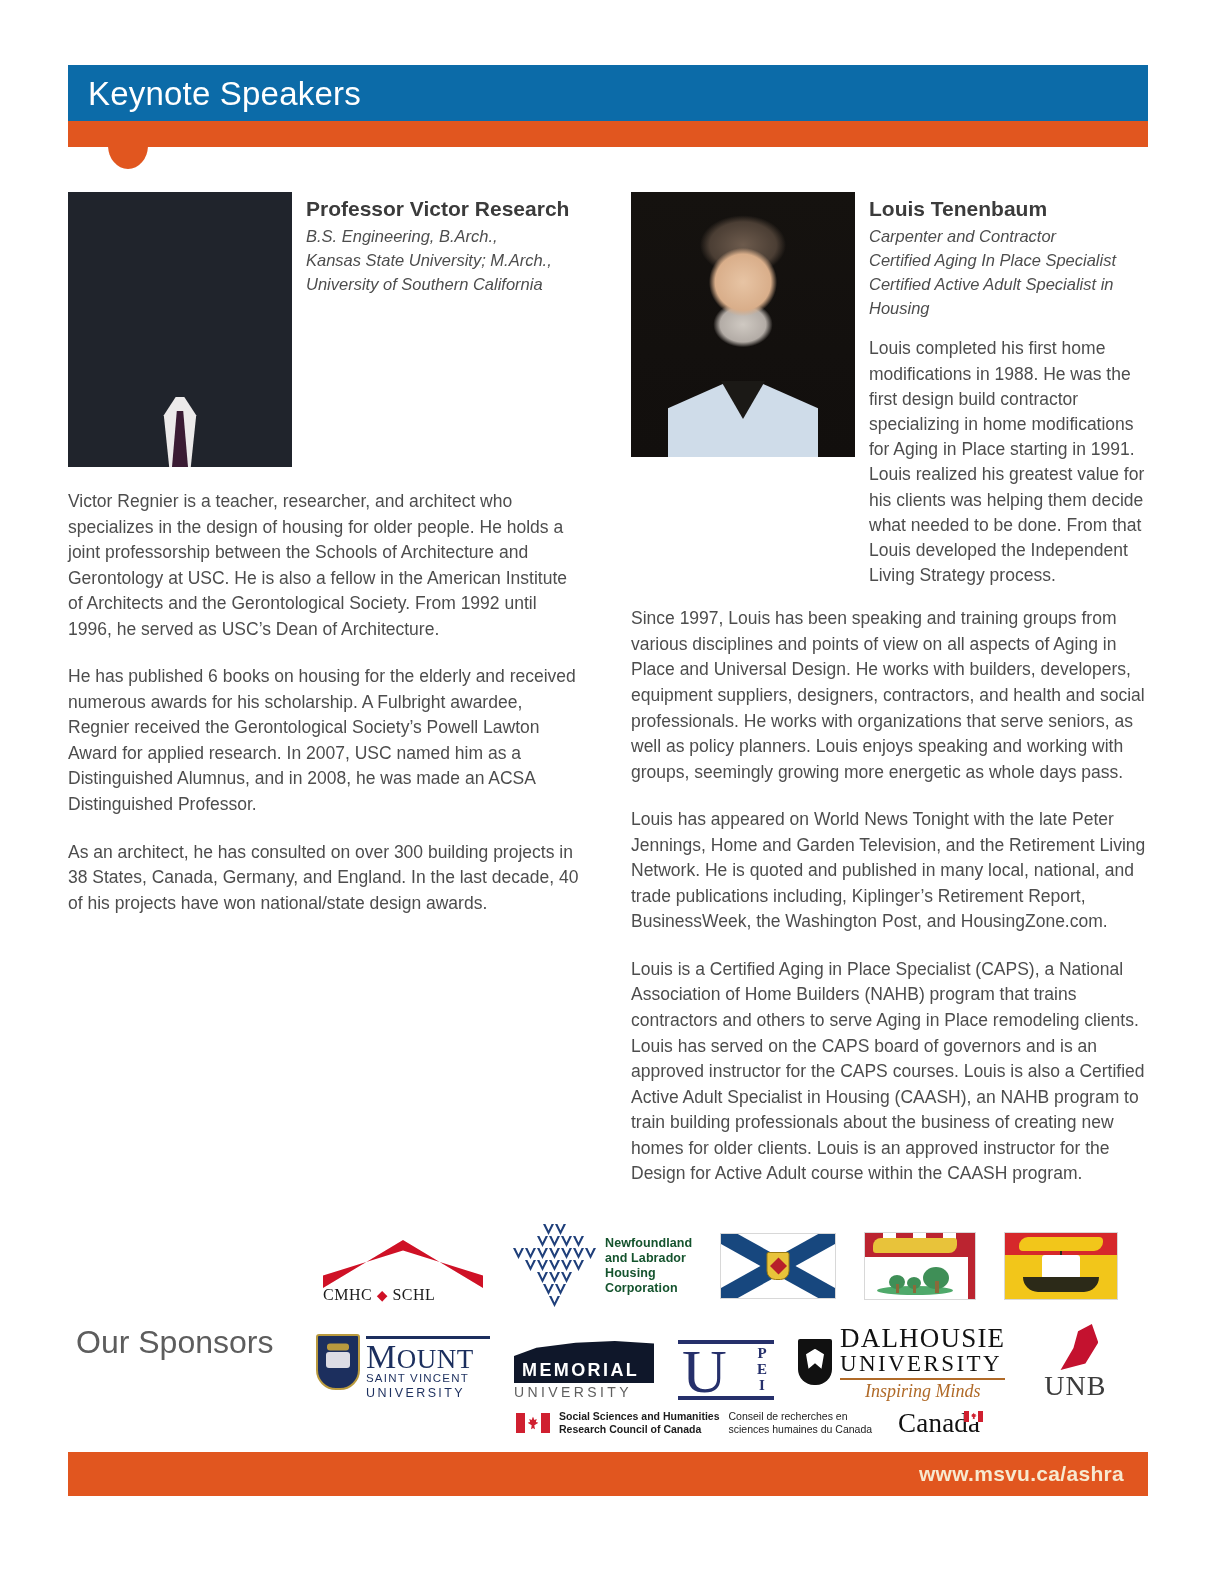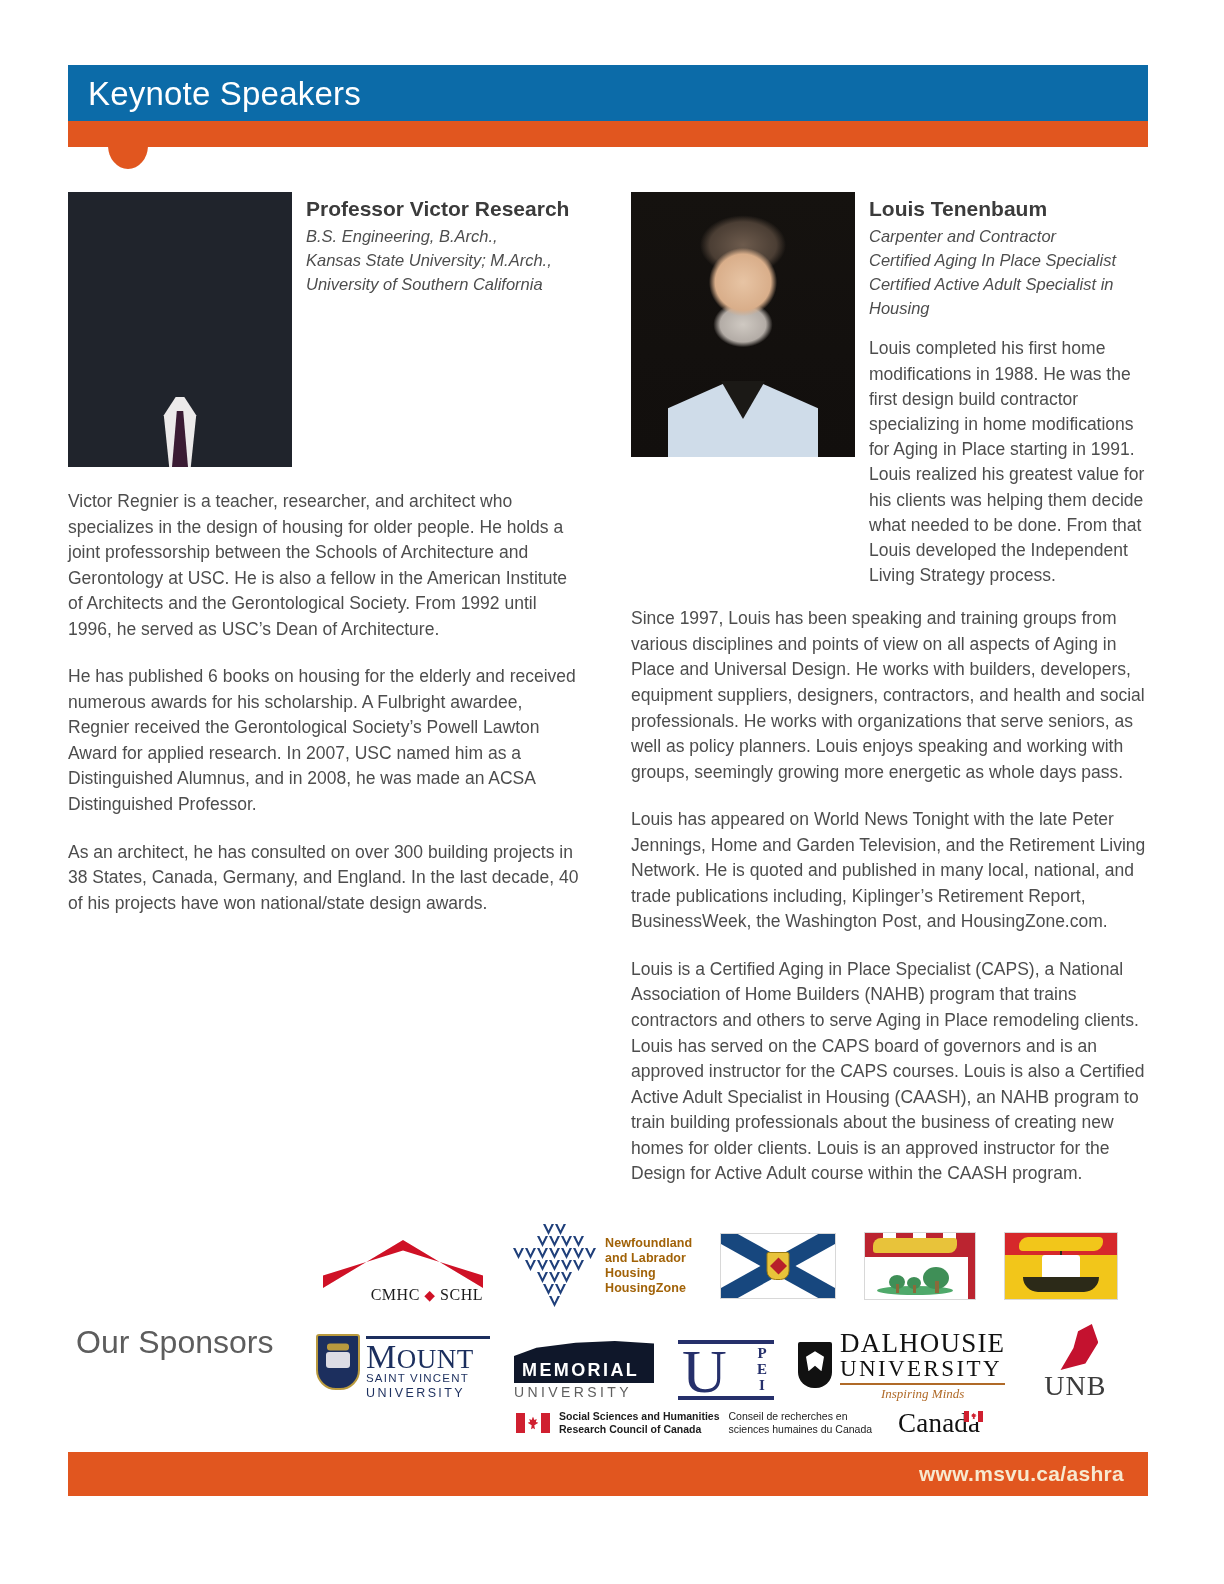--- a/index.html
+++ b/index.html
@@ -207,21 +207,21 @@
 
   
   .logo-cmhc { width: 160px; height: 88px; position: relative; }
   .cmhc-roof {
     position: absolute; left: 0; top: 18px; width: 160px; height: 48px;
     background: #cf1126;
     clip-path: polygon(0% 100%, 50% 0%, 100% 100%, 100% 74%, 50% 22%, 0% 74%);
   }
   .cmhc-text {
     position: absolute; left: 0; bottom: 6px; width: 160px;
-    text-align: right;
+    text-align: left;
     font-family: "Liberation Serif", serif;
     font-size: 16px;
     color: #1b1b1b;
     letter-spacing: 0.5px;
     white-space: nowrap;
   }
   .cmhc-leaf { color: #cf1126; font-size: 14px; }
 
   
   .logo-nlhc { display: flex; align-items: center; gap: 8px; }
@@ -231,21 +231,21 @@
   }
   .nl-mark span {
     position: absolute;
     width: 11px; height: 11px;
     background: #1f3f7a;
     clip-path: polygon(0% 0%, 22% 0%, 50% 58%, 78% 0%, 100% 0%, 50% 100%);
   }
   .nl-text {
     font-size: 12.5px;
     line-height: 1.22;
-    color: #a16207;
+    color: #14532d;
     font-weight: bold;
     letter-spacing: 0.1px;
   }
 
   
   .flag { border: 1px solid #d8d8d8; position: relative; overflow: hidden; }
   .flag-ns { width: 114px; height: 64px; background: #ffffff; }
   .flag-ns .x1, .flag-ns .x2 {
     position: absolute; left: 50%; top: 50%;
     width: 140px; height: 17px; background: #17477e;
@@ -383,21 +383,21 @@
     transform: translate(-50%,-50%);
     width: 18px; height: 20px; background: #ffffff;
     clip-path: polygon(50% 0%, 100% 28%, 86% 100%, 50% 72%, 14% 100%, 0% 28%);
   }
   .dal-word { font-family: "Liberation Serif", serif; color: #111111; }
   .dal-l1 { font-size: 27px; letter-spacing: 1.2px; line-height: 1; }
   .dal-l2 { font-size: 23px; letter-spacing: 2.4px; line-height: 1.05; }
   .dal-rule { width: 100%; height: 2px; background: #b06a28; margin: 2px 0; }
   .dal-l3 {
     font-family: "Liberation Serif", serif; font-style: italic;
-    font-size: 13px; color: #b06a28; text-align: center; line-height: 1;
+    font-size: 18px; color: #b06a28; text-align: center; line-height: 1;
   }
 
   
   .logo-unb { width: 92px; text-align: center; }
   .unb-sail {
     width: 46px; height: 46px; margin: 0 auto 2px auto;
     background: #c4122f;
     clip-path: polygon(86% 0%, 100% 40%, 72% 86%, 18% 100%, 46% 52%, 56% 16%);
   }
   .unb-word {
@@ -565,21 +565,21 @@
           <span style="left:38px; top:50px;"></span>
           <span style="left:50px; top:50px;"></span>
           <span style="left:32px; top:62px;"></span>
           <span style="left:44px; top:62px;"></span>
           <span style="left:38px; top:74px;"></span>
         </div>
         <div class="nl-text">
           <div>Newfoundland</div>
           <div>and Labrador</div>
           <div>Housing</div>
-          <div>HousingZone</div>
+          <div>Corporation</div>
         </div>
       </div>
 
       <div class="flag flag-ns">
         <div class="x1"></div>
         <div class="x2"></div>
         <div class="shield"></div>
       </div>
 
       <div class="flag flag-pei">

